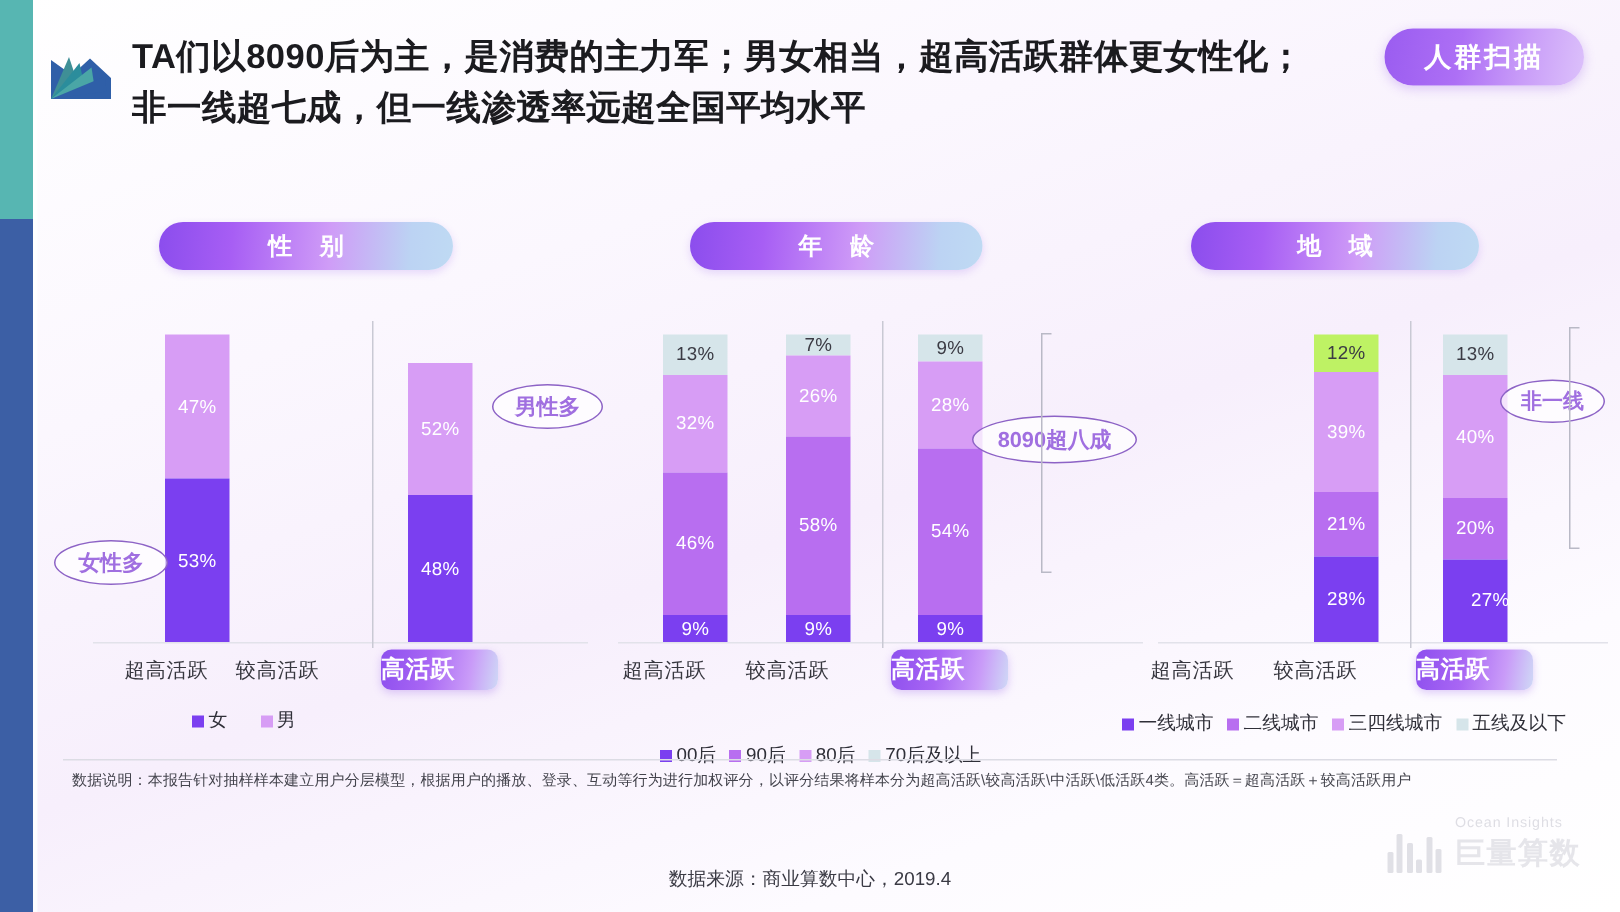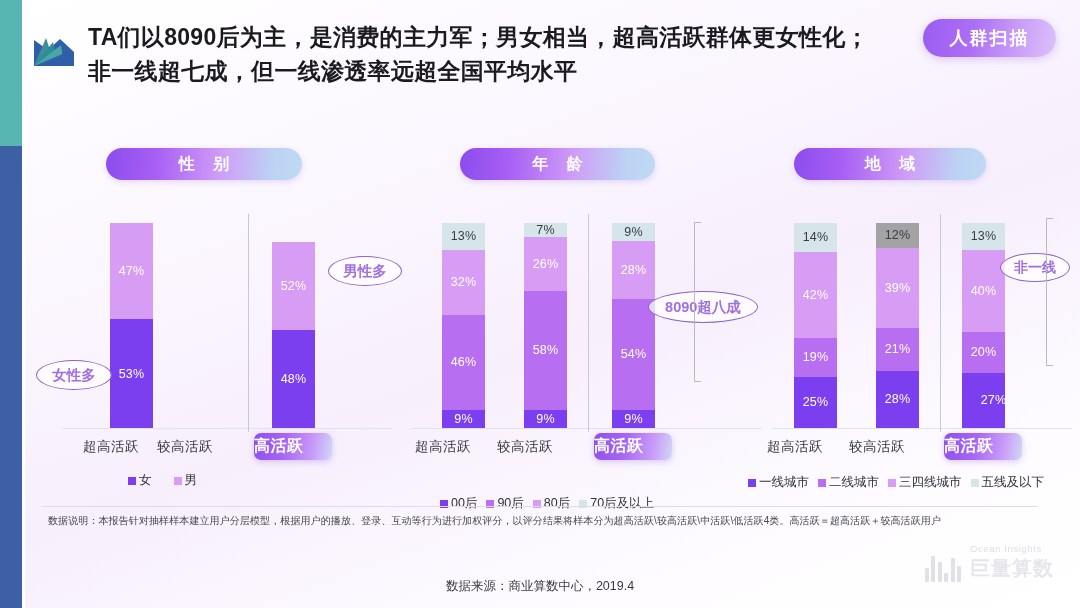--- a/index.html
+++ b/index.html
@@ -109,21 +109,21 @@
     display: flex; align-items: center; justify-content: center;
     background: rgba(255,255,255,0.72);
   }
   #callout-female {
     left: 36px; top: 360px; width: 76px; height: 30px; font-size: 14.5px;
   }
   #callout-male {
     left: 328px; top: 256px; width: 74px; height: 30px; font-size: 14.5px;
   }
   #callout-8090 {
-    left: 648px; top: 291px; width: 110px; height: 32px; font-size: 14.5px; text-align: center;
+    left: 648px; top: 277px; width: 110px; height: 32px; font-size: 14.5px; text-align: center;
   }
   #callout-nonfirst {
     left: 1000px; top: 253px; width: 70px; height: 29px; font-size: 14px;
   }
   .bracket {
     position: absolute; border-left: 1.3px solid #b9b9c6;
     border-top: 1.3px solid #b9b9c6; border-bottom: 1.3px solid #b9b9c6;
     width: 7px;
   }
   
@@ -216,29 +216,23 @@
       </div>
       <div class="cat-label highlight" style="left: 182px;">高活跃</div>
     </div>
 </div>
 
 <div class="panel" id="panel-region">
   <div class="panel-title">地 域</div>
   <div class="plot" id="plot-region">
     <div class="axis-line"></div>
   <div class="divider-v" style="left: 168px; bottom: 56px; height: 218px;"></div>
-      <div class="bar-col" style="left: 22px;">
-        <div class="seg dark-label" style="height: 28.7px; background: rgb(214, 229, 234);">14%</div>
-        <div class="seg" style="height: 86.1px; background: rgb(215, 157, 245);">42%</div>
-        <div class="seg" style="height: 38.95px; background: rgb(184, 110, 240);">19%</div>
-        <div class="seg" style="height: 51.25px; background: rgb(123, 63, 240);">25%</div>
-      </div>
       <div class="cat-label" style="left: -5px;">超高活跃</div>
       <div class="bar-col" style="left: 104px;">
-        <div class="seg dark-label" style="height: 24.6px; background: #a3a3a3;">12%</div>
+        <div class="seg dark-label" style="height: 24.6px; background: #bef264;">12%</div>
         <div class="seg" style="height: 79.95px; background: rgb(215, 157, 245);">39%</div>
         <div class="seg" style="height: 43.05px; background: rgb(184, 110, 240);">21%</div>
         <div class="seg" style="height: 57.4px; background: rgb(123, 63, 240);">28%</div>
       </div>
       <div class="cat-label" style="left: 77px;">较高活跃</div>
       <div class="bar-col" style="left: 190px;">
         <div class="seg dark-label" style="height: 26.65px; background: rgb(214, 229, 234);">13%</div>
         <div class="seg" style="height: 82px; background: rgb(215, 157, 245);">40%</div>
         <div class="seg" style="height: 41px; background: rgb(184, 110, 240);">20%</div>
         <div class="seg" style="height: 55.35px; background: rgb(123, 63, 240); padding-left: 20px;">27%</div>

